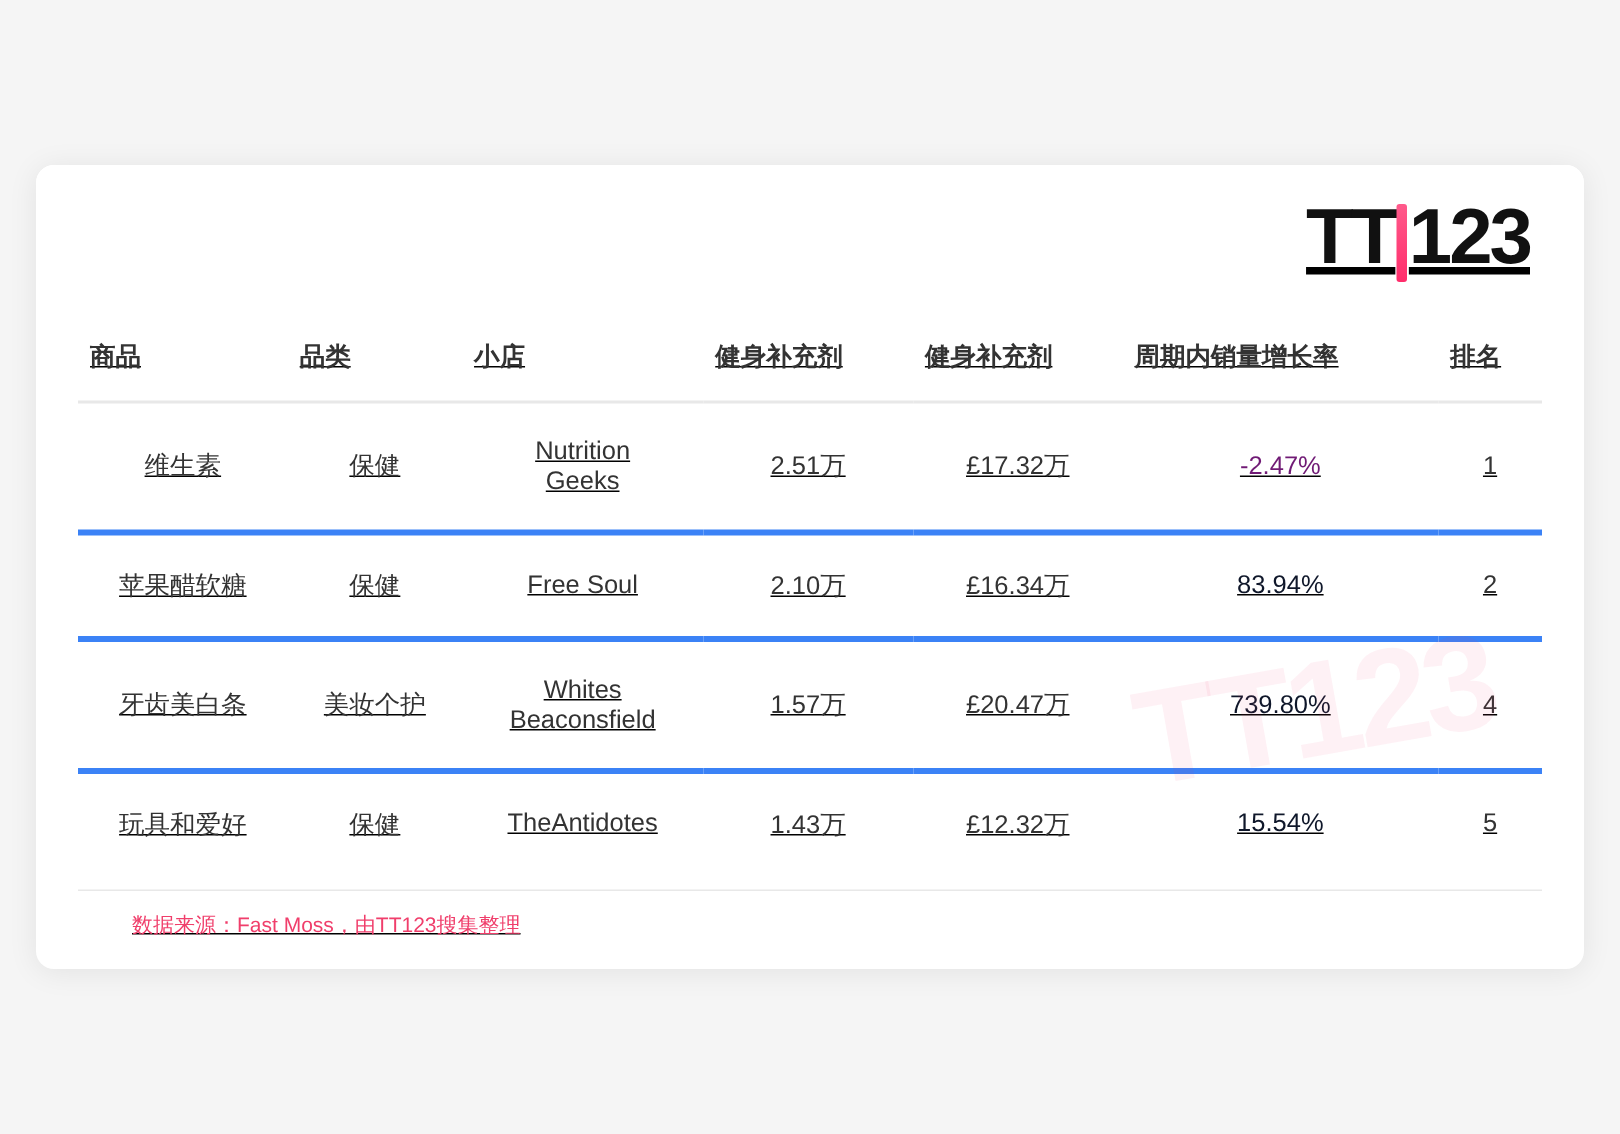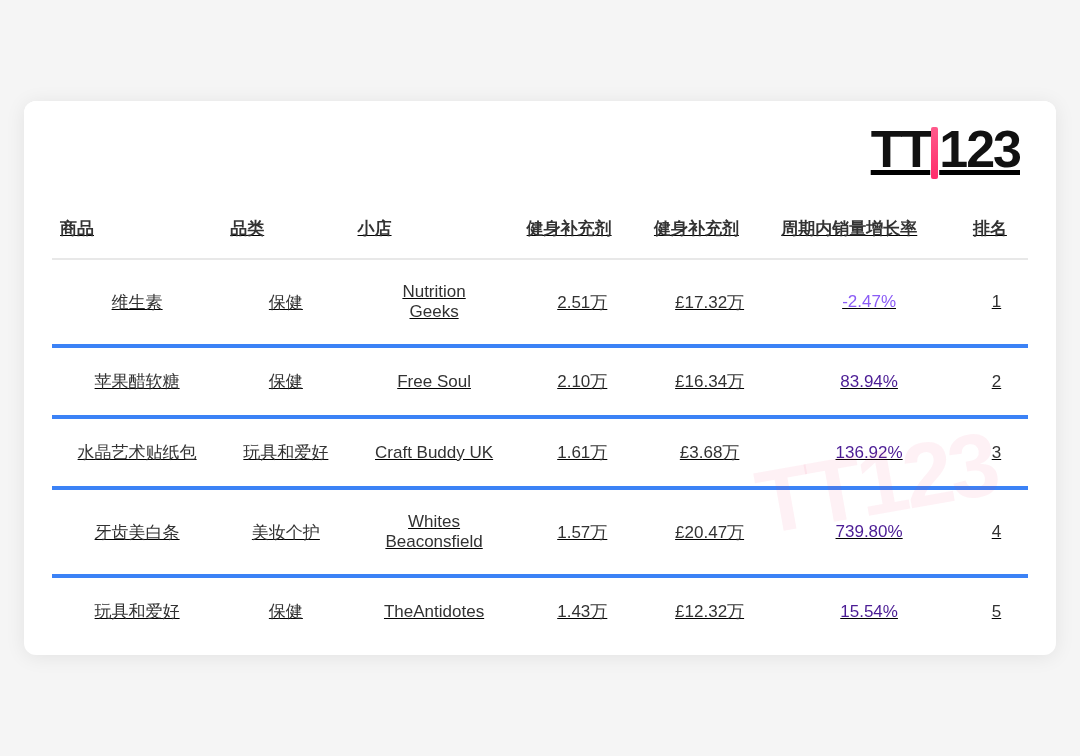--- a/index.html
+++ b/index.html
@@ -99,25 +99,25 @@
     }
 
     tbody tr td {
       padding: 22px 8px;
       text-align: center;
       font-size: 17px;
       color: #333;
     }
 
     .negative {
-      color: #8b5cf6;
+      color: #701a75;
     }
 
     .positive {
-      color: #4c1d95;
+      color: #0f172a;
     }
 
     .watermark {
       position: absolute;
       bottom: 120px;
       right: 60px;
       font-size: 90px;
       font-weight: 900;
       color: rgba(240, 62, 107, 0.07);
       letter-spacing: -4px;
@@ -177,29 +177,20 @@
           <tr>
       <td>苹果醋软糖</td>
       <td>保健</td>
       <td>Free Soul</td>
       <td>2.10万</td>
       <td>£16.34万</td>
       <td class="positive">83.94%</td>
       <td>2</td>
     </tr>
           <tr>
-      <td>水晶艺术贴纸包</td>
-      <td>玩具和爱好</td>
-      <td>Craft Buddy UK</td>
-      <td>1.61万</td>
-      <td>£3.68万</td>
-      <td class="positive">136.92%</td>
-      <td>3</td>
-    </tr>
-          <tr>
       <td>牙齿美白条</td>
       <td>美妆个护</td>
       <td>Whites<br>Beaconsfield</td>
       <td>1.57万</td>
       <td>£20.47万</td>
       <td class="positive">739.80%</td>
       <td>4</td>
     </tr>
           <tr>
       <td>玩具和爱好</td>
@@ -207,14 +198,17 @@
       <td>TheAntidotes</td>
       <td>1.43万</td>
       <td>£12.32万</td>
       <td class="positive">15.54%</td>
       <td>5</td>
     </tr>
         </tbody>
     </table>
   </div>
 
+  <div class="footer">
+    <span class="footer-text">数据来源：Fast Moss，由TT123搜集整理</span>
+  </div>
 
 </div>
 
 </body></html>

